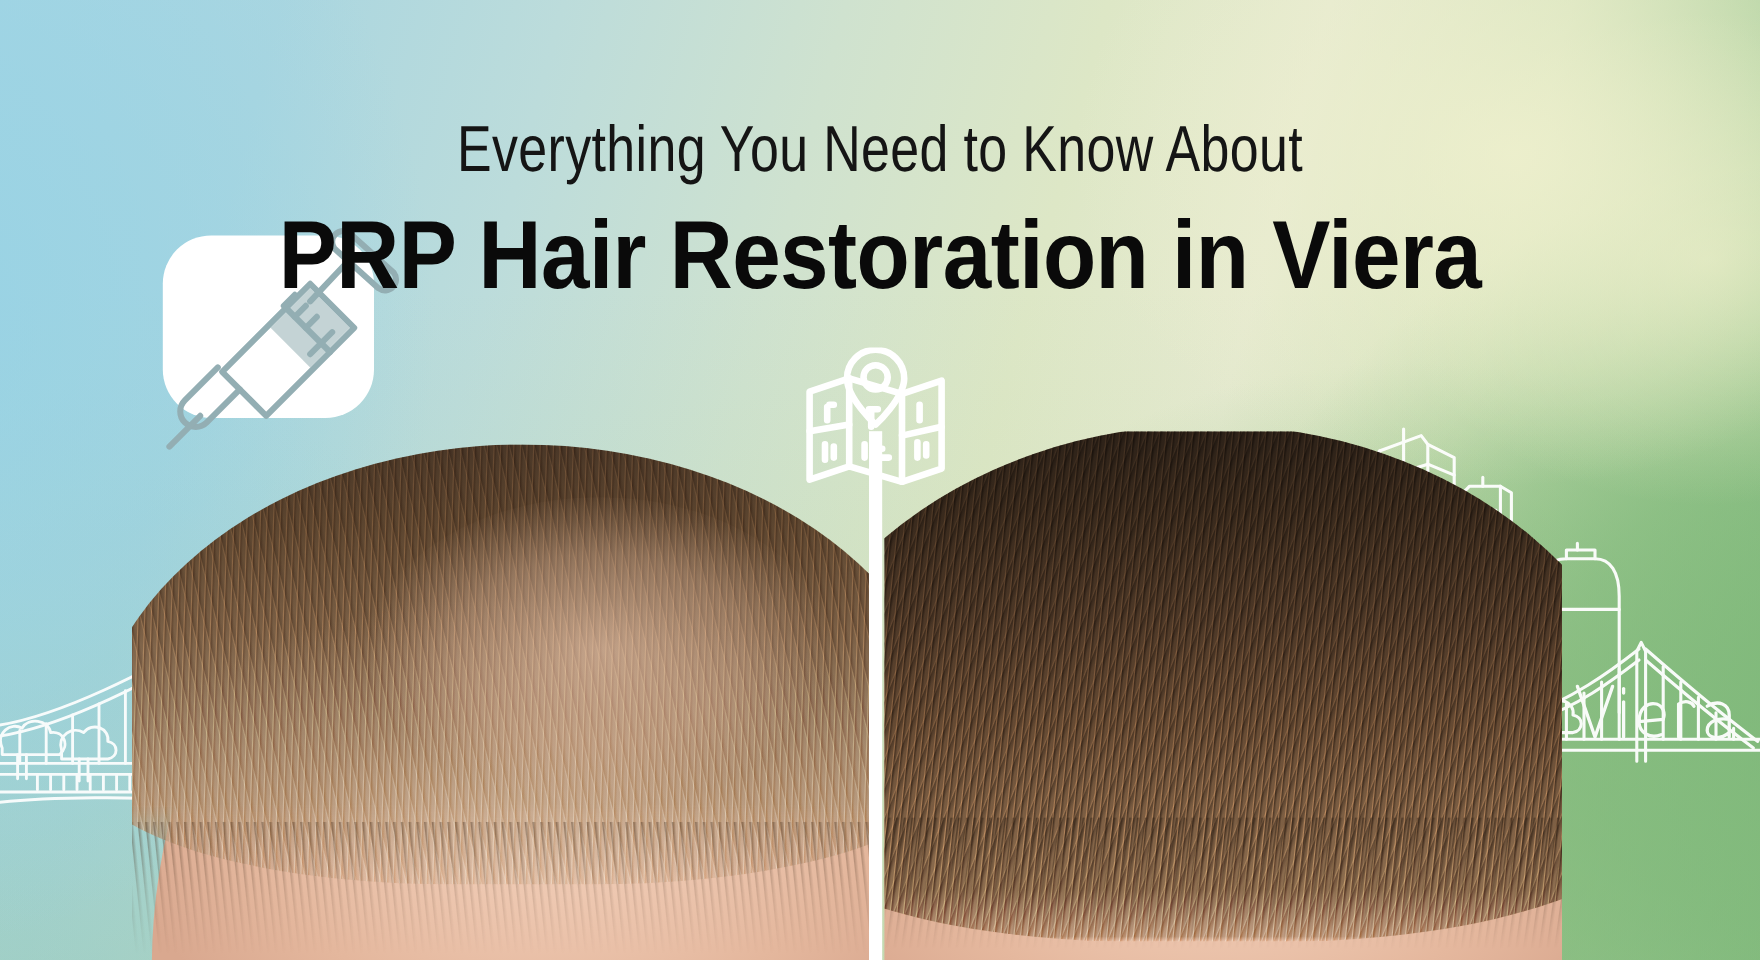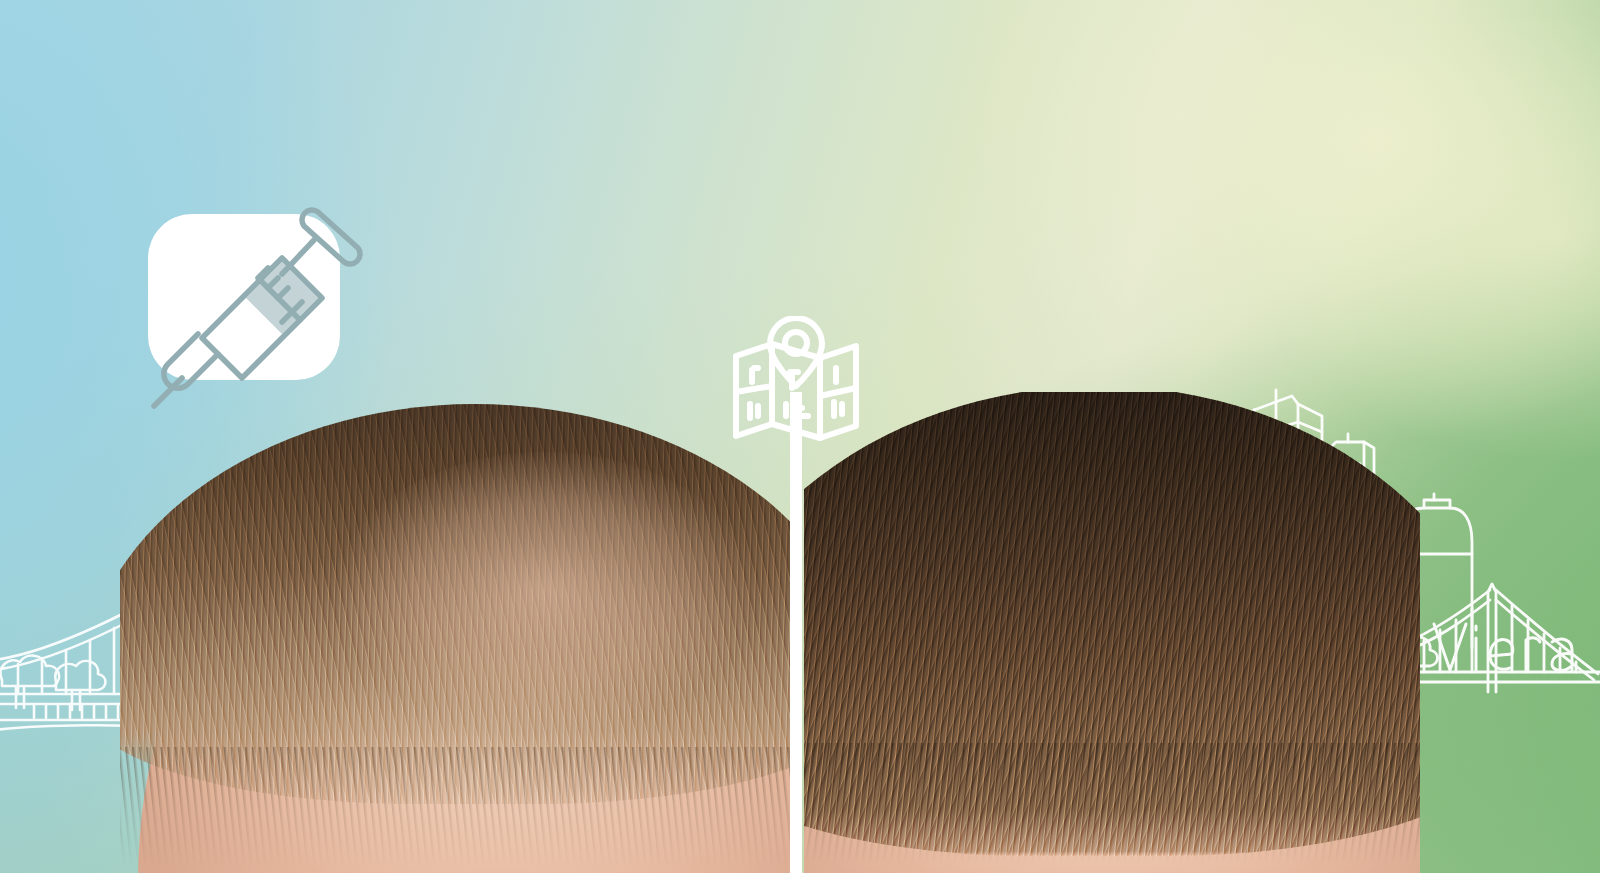--- a/index.html
+++ b/index.html
@@ -411,14 +411,18 @@
       <path d="M156 86 L146 96 M146 76 L136 86 M136 66 L126 76"></path>
       <path d="M170 100 L160 110 M160 110 L150 120"></path>
 
       <path d="M86 152 L56 182 A 14 14 0 0 1 36 162 L66 132"></path>
       <path d="M50 176 L22 204"></path>
     </g>
 
     <path d="M150 60 L186 96 L150 132 L114 96 Z" fill="#93aeb3" opacity="0.55"></path>
   </svg>
 
+  <div class="headline-block">
+    <div class="kicker">Everything You Need to Know About</div>
+    <div class="title">PRP Hair Restoration in Viera</div>
+  </div>
 
 </div>
 
 </body></html>

